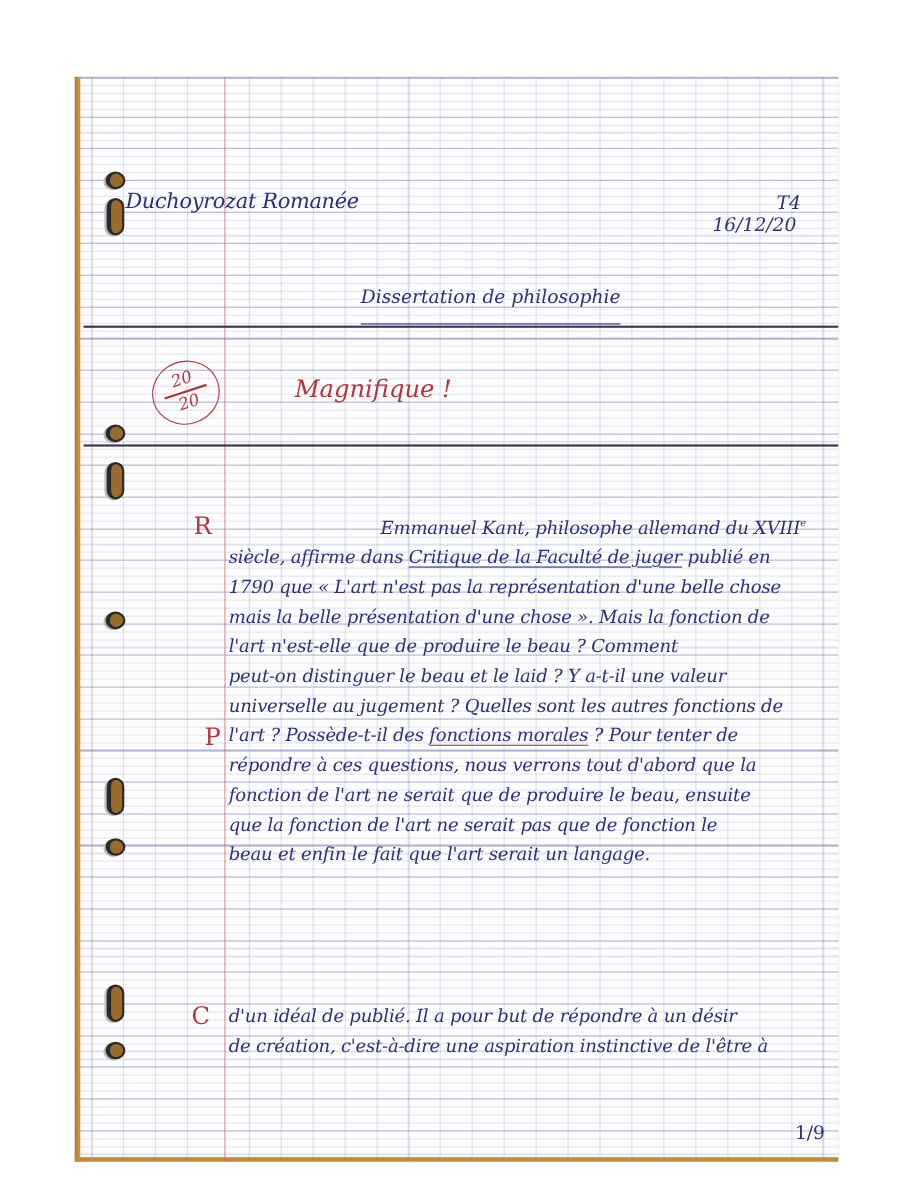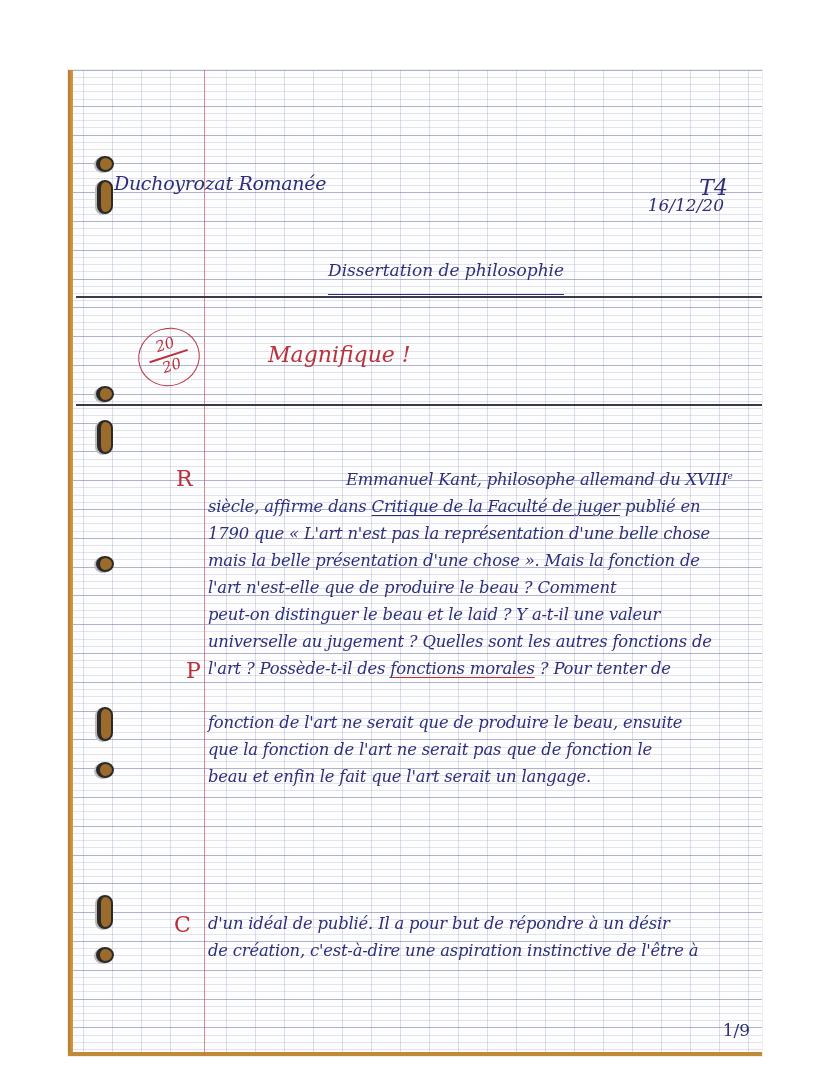--- a/index.html
+++ b/index.html
@@ -53,21 +53,21 @@
   .hole.oval { width: 10px; height: 30px; border-radius: 8px; }
   .hand {
     position: absolute;
     color: #2d2f7a;
     font-family: "DejaVu Serif", serif;
     font-style: italic;
     white-space: nowrap;
   }
   .red { color: #b8323c; }
   .header-name { left: 46px; top: 102px; font-size: 19px; letter-spacing: -0.3px; }
-  .class-code { right: 34px; top: 105px; font-size: 22px; }
+  .class-code { right: 34px; top: 105px; font-size: 17px; }
   .date { right: 38px; top: 125px; font-size: 17px; }
   .title {
     left: 260px; top: 190px; font-size: 17px;
     border-bottom: 1.5px solid #2d2f7a; padding-bottom: 14px;
   }
   .hline {
     position: absolute; left: 8px; right: 0; height: 1.5px; background: #3a3a4a;
   }
   .grade {
     position: absolute; left: 70px; top: 258px; width: 60px; height: 56px;
@@ -129,20 +129,21 @@
   <div class="hand red margin-letter" style="left:106px; top:842px;">C</div>
 
   <div class="hand body-line" style="left:278px; top:400px;"><span>Emmanuel Kant, philosophe allemand du XVIII</span><sup>e</sup></div>
   <div class="hand body-line" style="left:140px; top:427px;"><span>siècle, affirme dans </span><span class="u">Critique de la Faculté de juger</span><span> publié en</span></div>
   <div class="hand body-line" style="left:140px; top:454px;">1790 que « L'art n'est pas la représentation d'une belle chose</div>
   <div class="hand body-line" style="left:140px; top:481px;">mais la belle présentation d'une chose ». Mais la fonction de</div>
   <div class="hand body-line" style="left:140px; top:508px;">l'art n'est-elle que de produire le beau ? Comment</div>
   <div class="hand body-line" style="left:140px; top:535px;">peut-on distinguer le beau et le laid ? Y a-t-il une valeur</div>
   <div class="hand body-line" style="left:140px; top:589px;"><span>l'art ? Possède-t-il des </span><span class="u-red">fonctions morales</span><span> ? Pour tenter de</span></div>
   <div class="hand body-line" style="left:140px; top:562px;">universelle au jugement ? Quelles sont les autres fonctions de</div>
+  <div class="hand body-line" style="left:140px; top:616px;">répondre à ces questions, nous verrons tout d'abord que la</div>
   <div class="hand body-line" style="left:140px; top:643px;">fonction de l'art ne serait que de produire le beau, ensuite</div>
   <div class="hand body-line" style="left:140px; top:670px;">que la fonction de l'art ne serait pas que de fonction le</div>
   <div class="hand body-line" style="left:140px; top:697px;">beau et enfin le fait que l'art serait un langage.</div>
 
   <div class="hand body-line" style="left:140px; top:844px;">d'un idéal de publié. Il a pour but de répondre à un désir</div>
   <div class="hand body-line" style="left:140px; top:871px;">de création, c'est-à-dire une aspiration instinctive de l'être à</div>
 
   <div class="hand page-num">1/9</div>
 </div>
 

